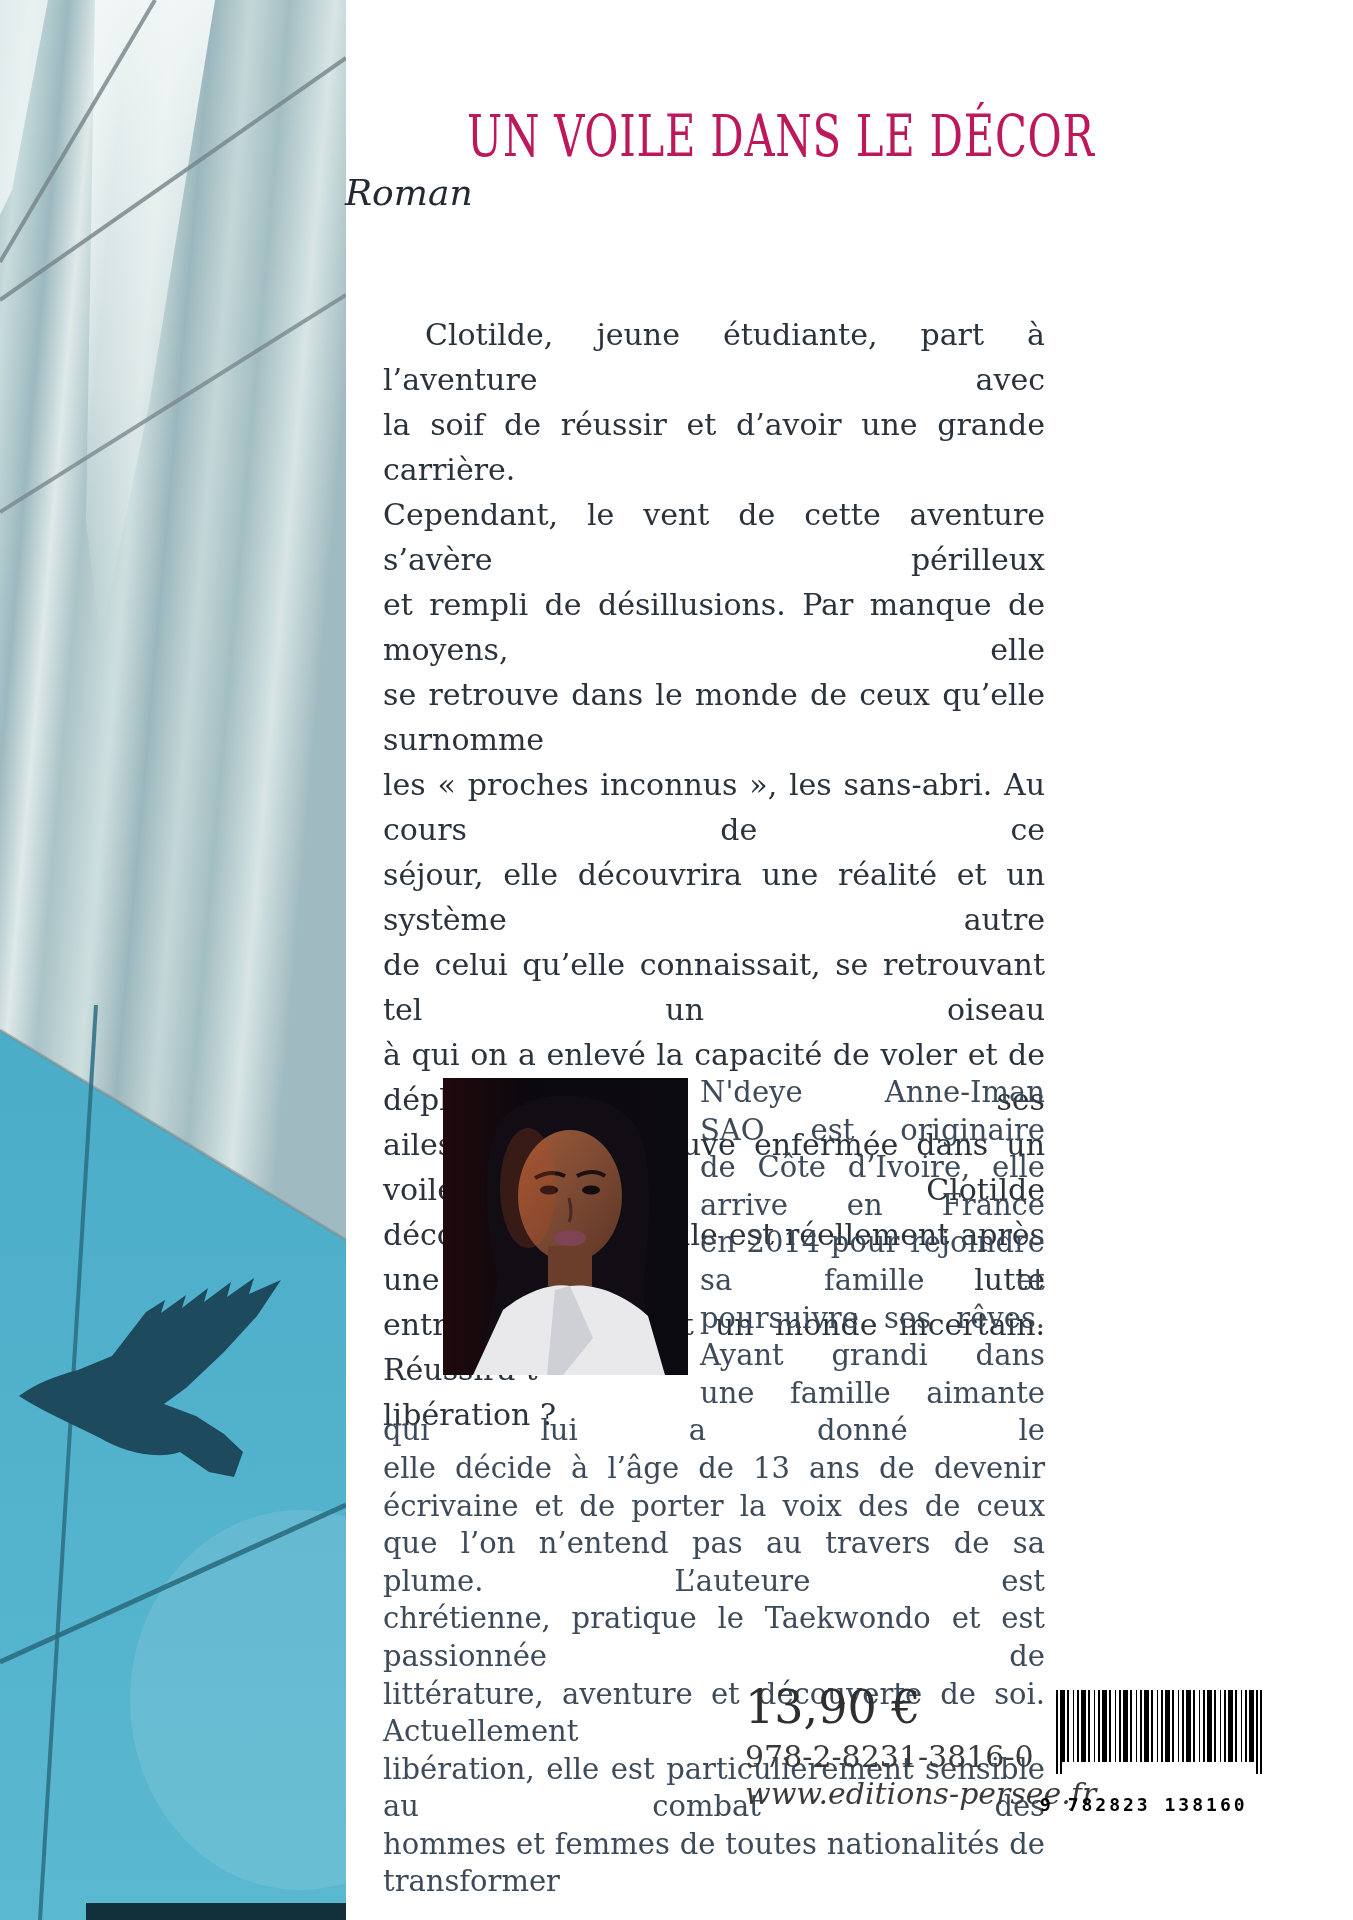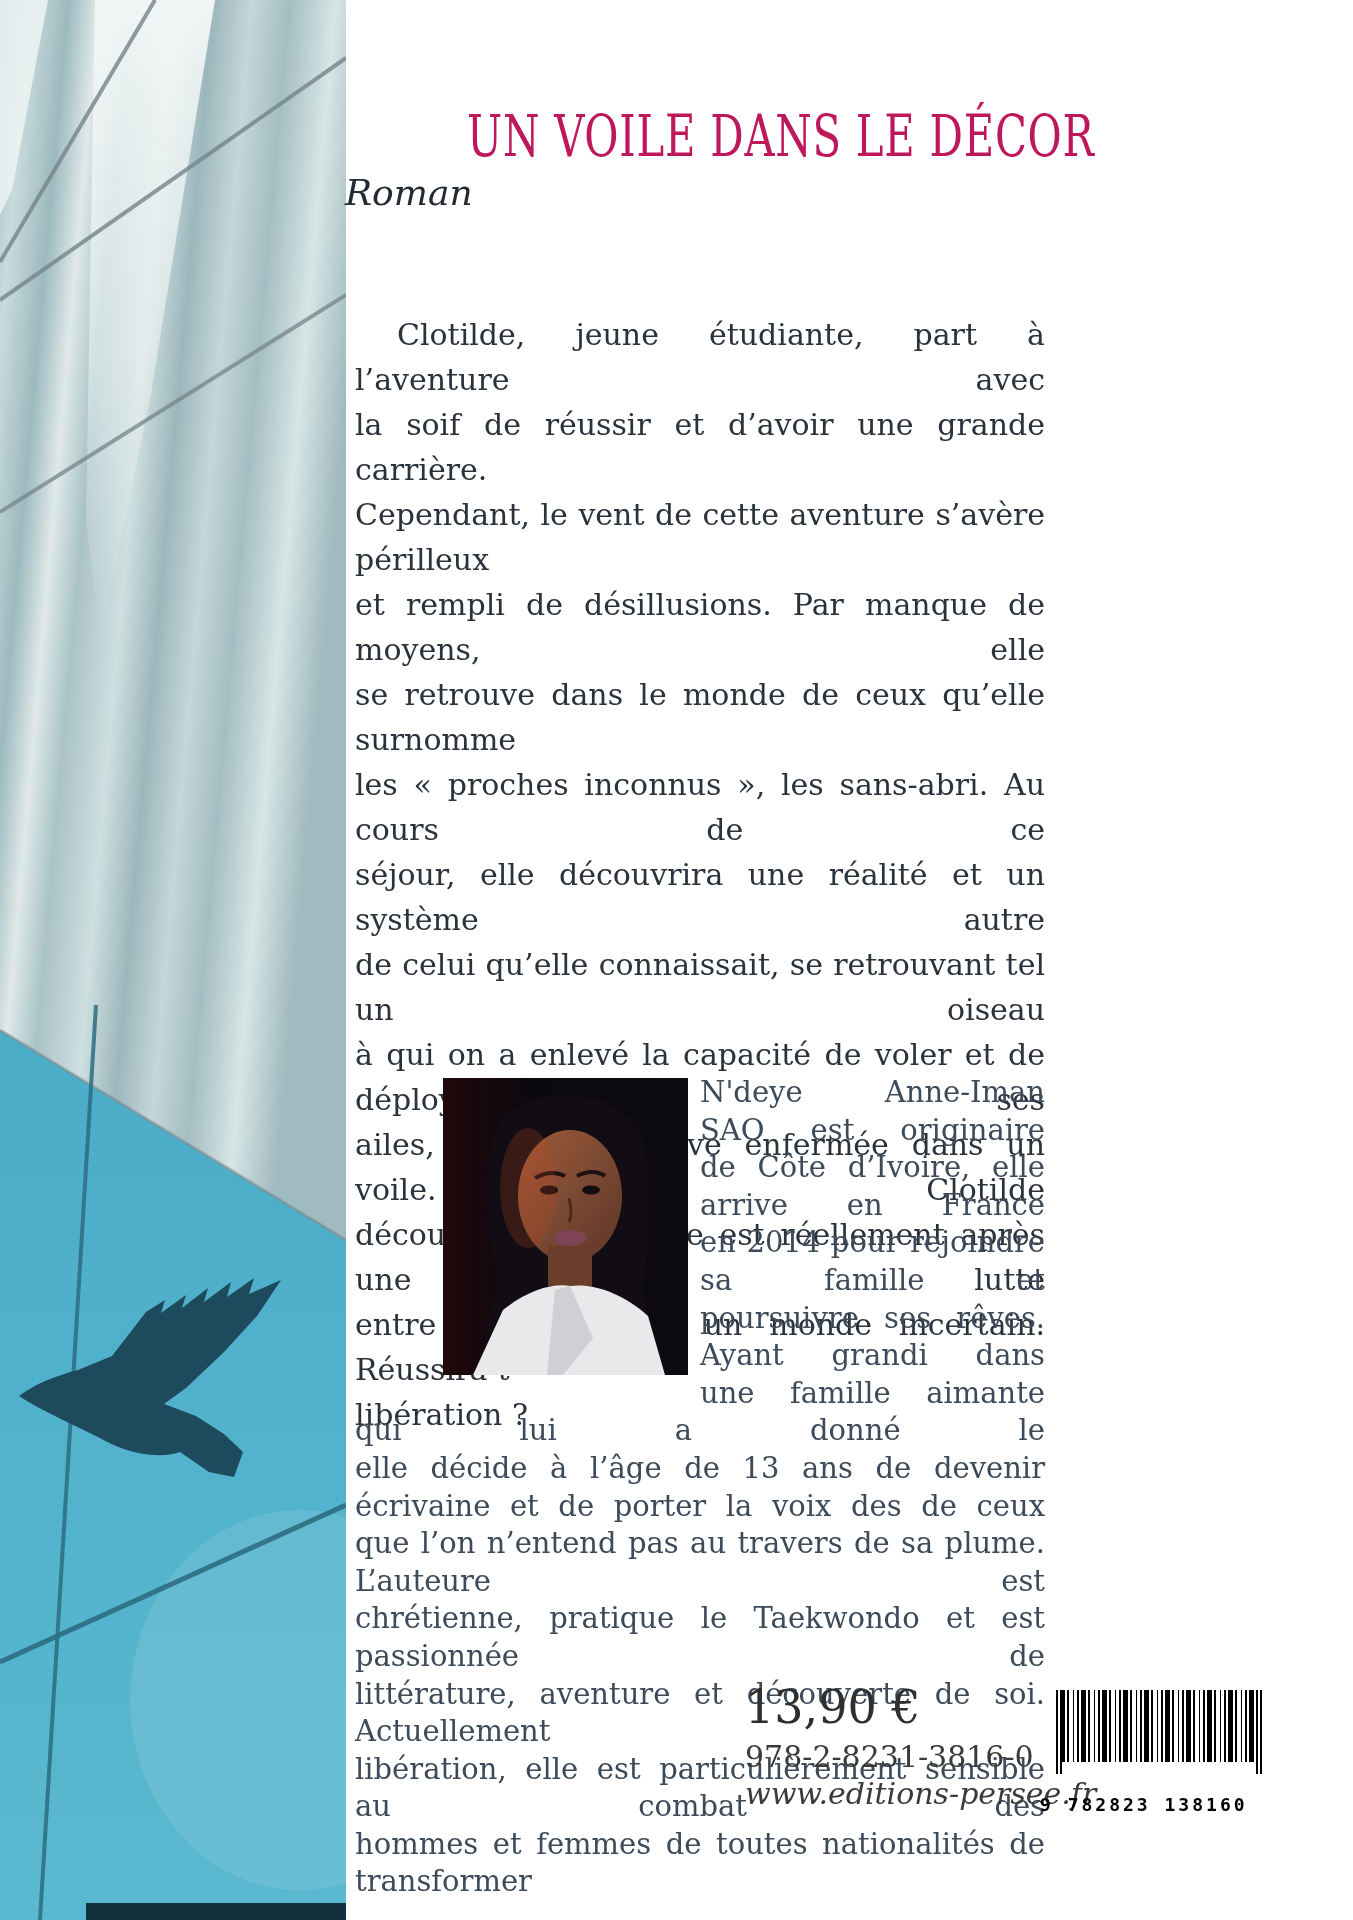--- a/index.html
+++ b/index.html
@@ -19,21 +19,21 @@
   .page-title .squeeze{display:inline-block;transform:scaleX(.72);letter-spacing:1px;}
   .genre{
     position:absolute;left:345px;top:172px;width:710px;
     text-align:left;font-style:italic;font-size:36px;color:#232a33;
   }
   .synopsis{
     position:absolute;left:355px;top:312px;width:690px;
     font-size:30px;line-height:45px;color:#2a323c;
   }
   .synopsis .jline:first-child{text-indent:42px;}
-  .jline{text-align:justify;text-align-last:justify;}
+  .jline{text-align:justify;text-align-last:justify;margin-left:28px;}
   .jline.jlast{text-align-last:left;}
   .bio{
     position:absolute;left:355px;top:1074px;width:690px;
     font-size:29px;line-height:37.6px;color:#3d4a59;
   }
   .author-photo{
     float:left;width:245px;height:297px;margin:4px 12px 14px 88px;
     background:#0c0a10;
   }
   .author-photo svg{display:block;width:245px;height:297px;}

